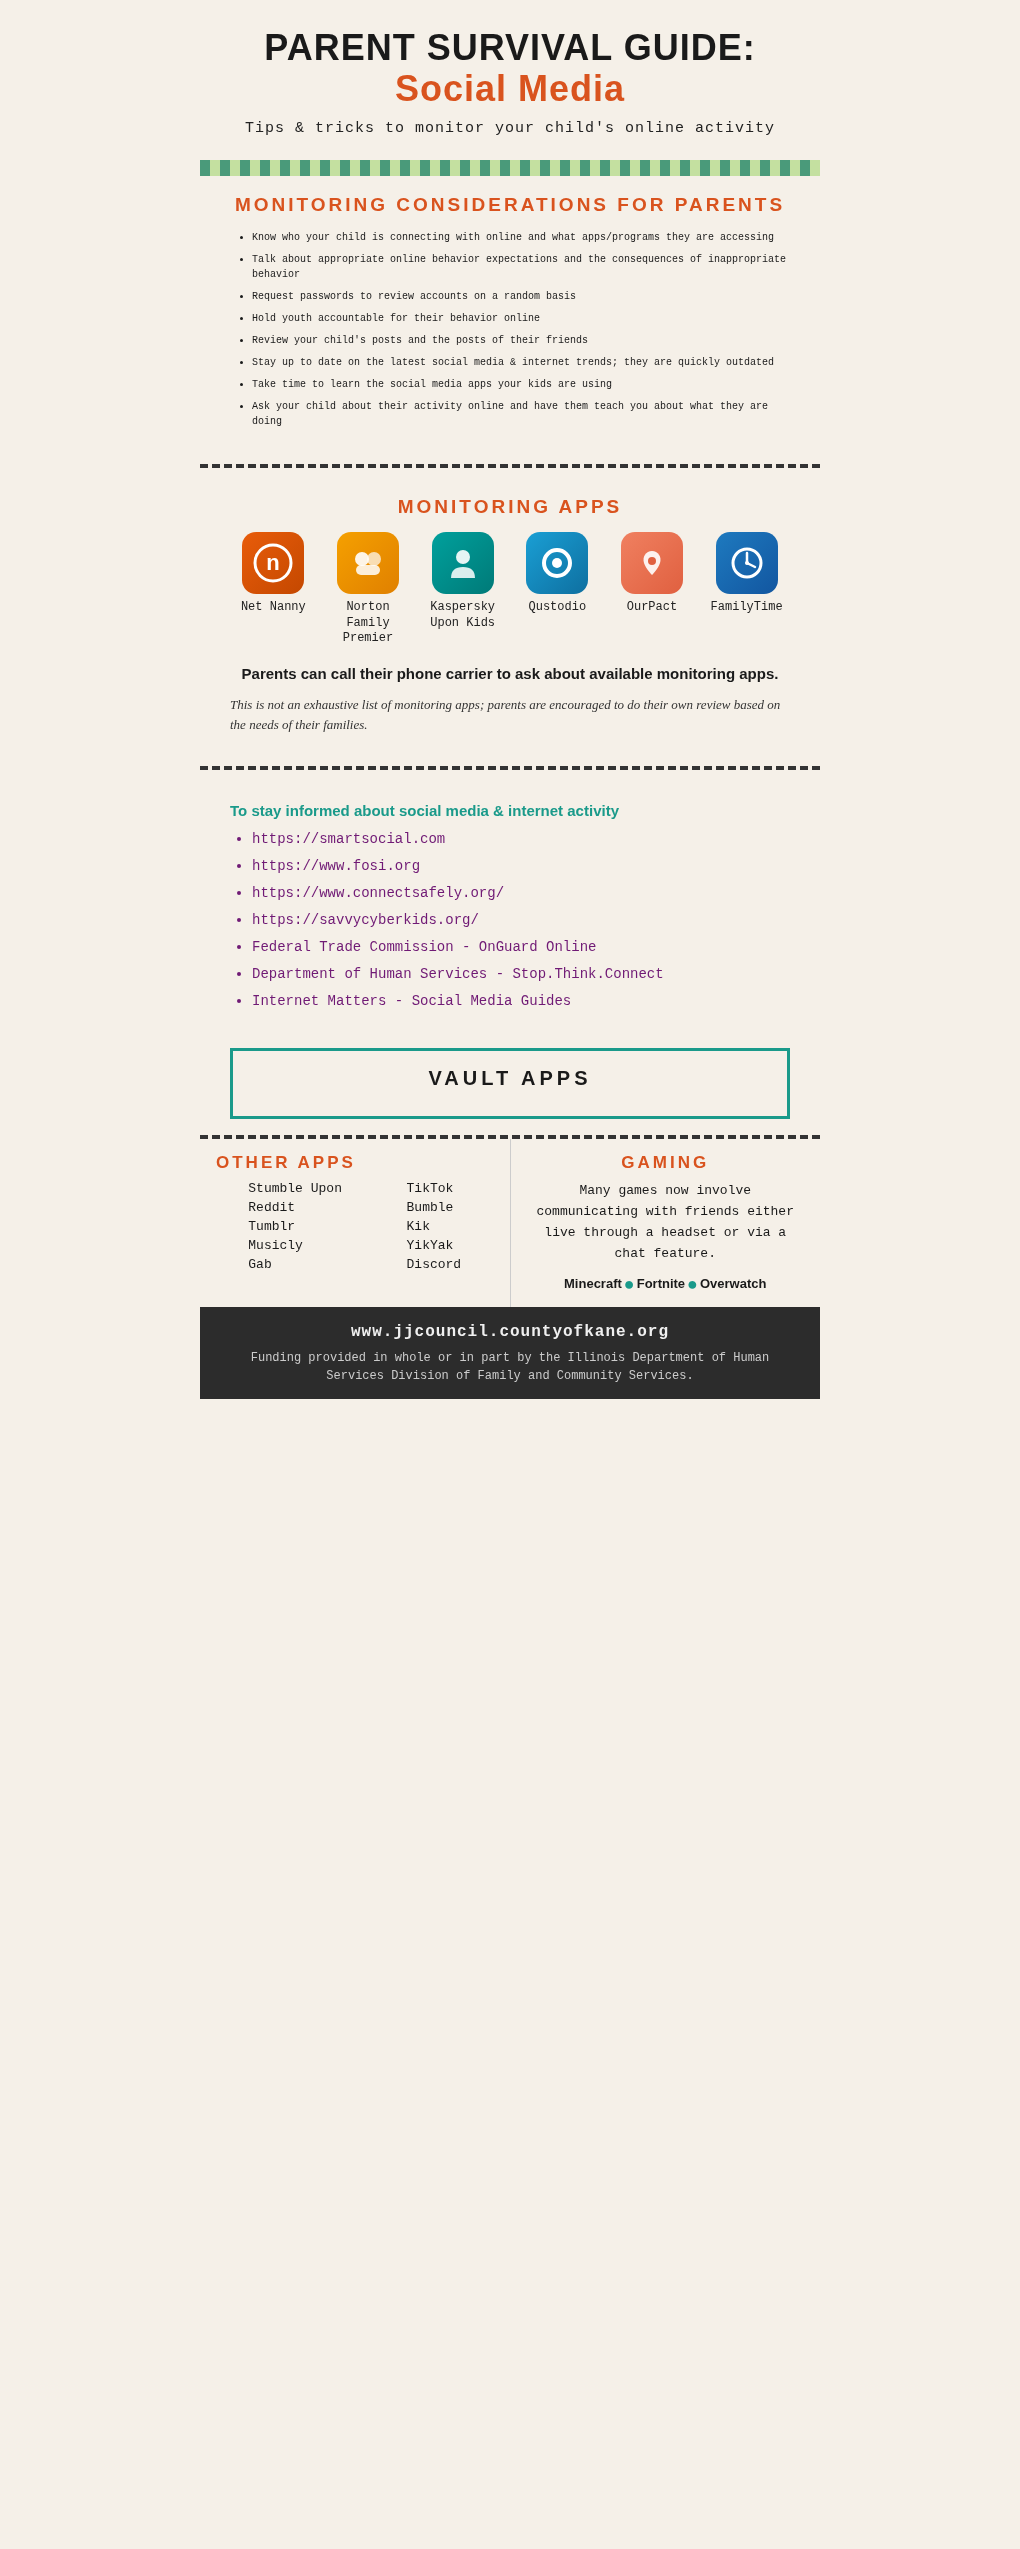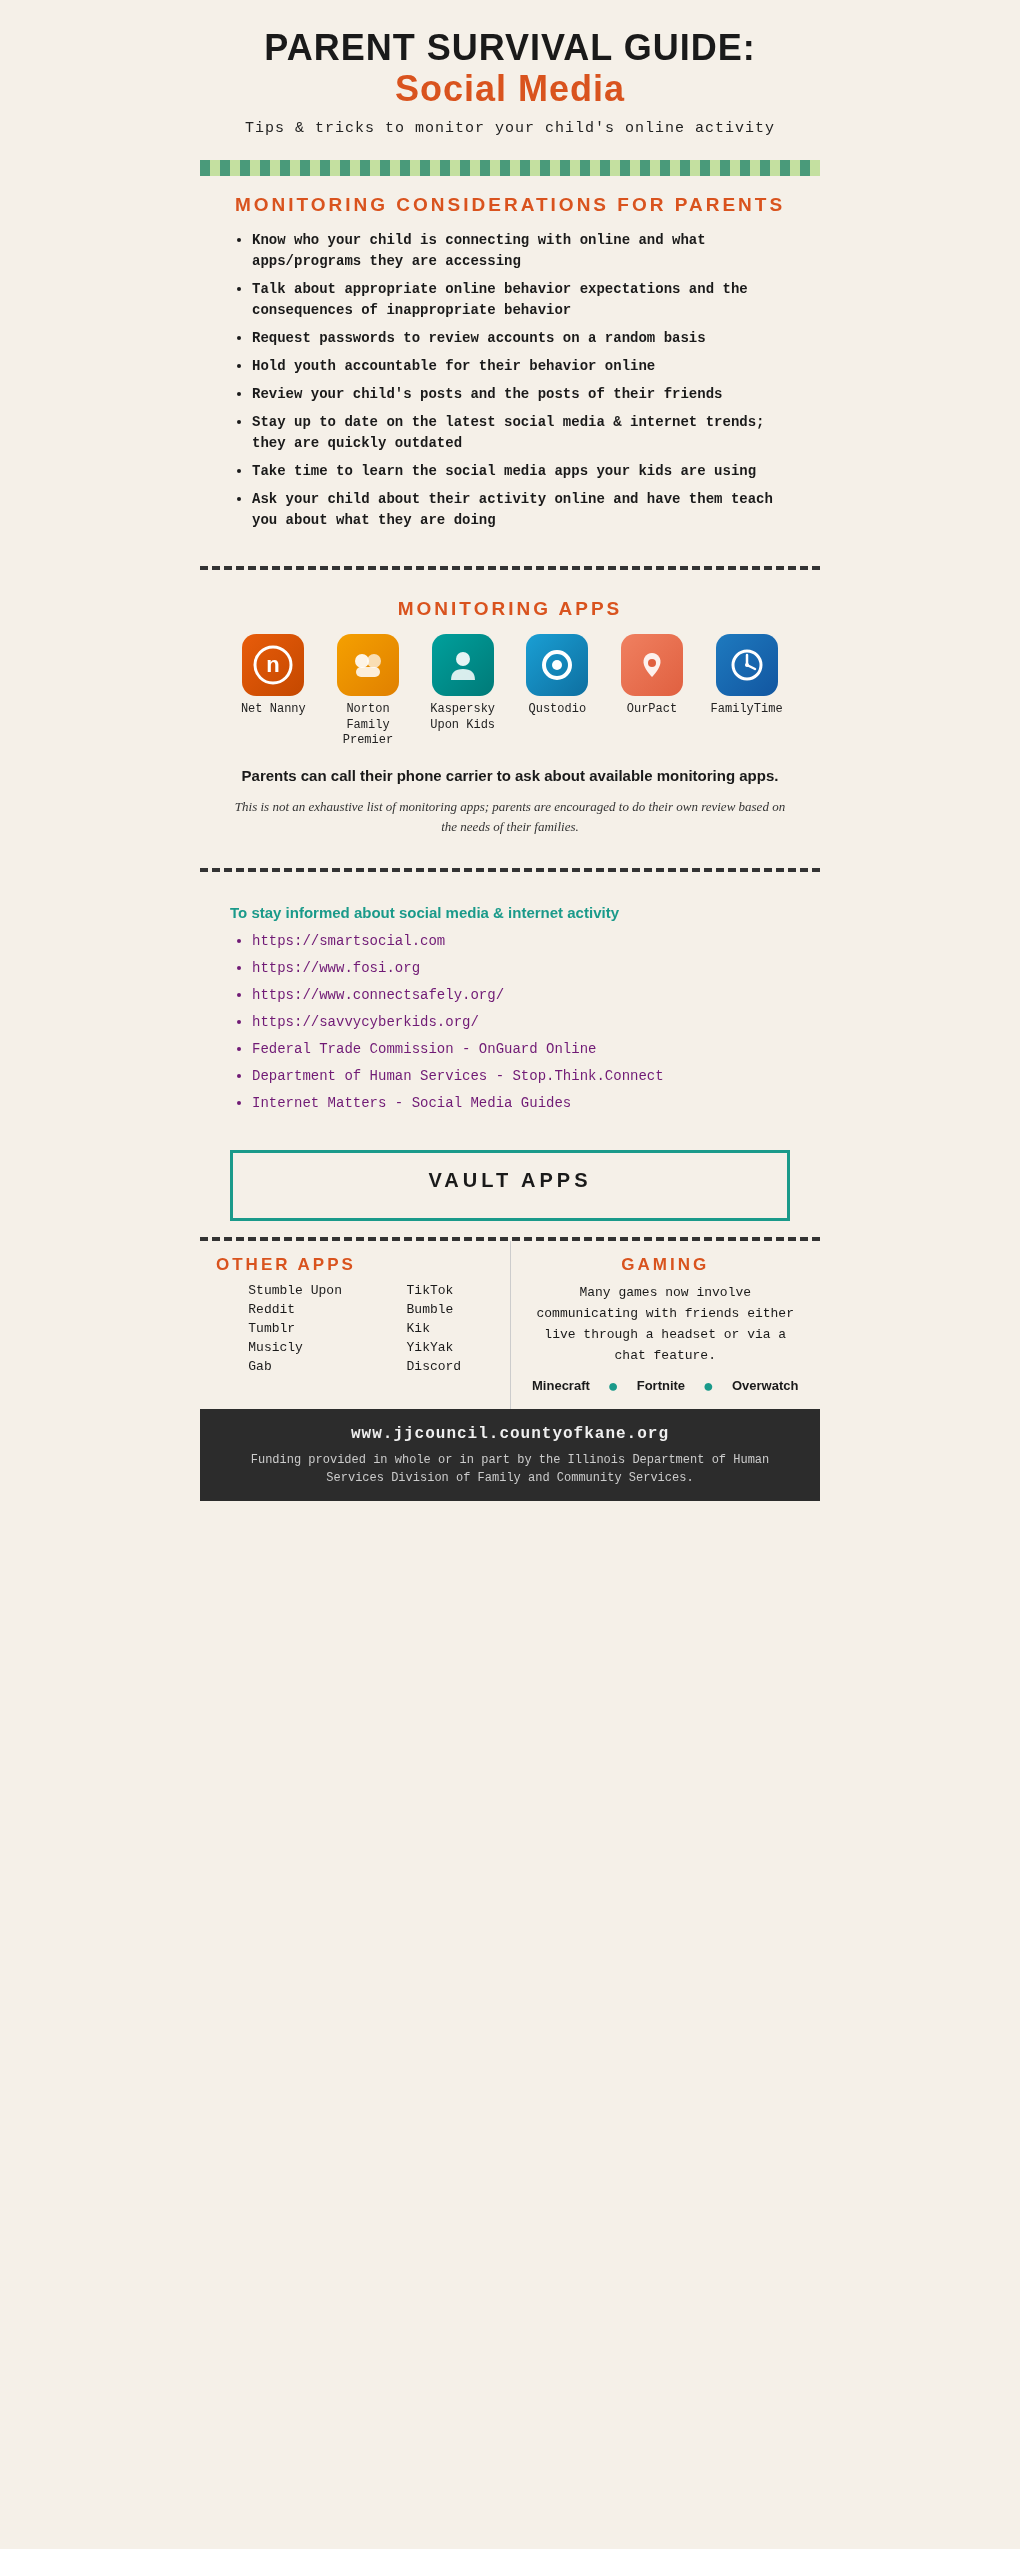--- a/index.html
+++ b/index.html
@@ -79,24 +79,23 @@
       text-transform: uppercase;
       margin-bottom: 14px;
     }
     .bullet-list {
       list-style: disc;
       padding-left: 22px;
       color: #1a1a1a;
     }
     .bullet-list li {
       font-family: 'Courier New', monospace;
-      font-size: 14px;
+      font-size: 10px;
       margin-bottom: 7px;
       line-height: 1.5;
-      font-weight: bold;
     }
 
     
     .apps-section {
       background: #f5f0e8;
       padding: 10px 30px 14px;
     }
     .apps-grid {
       display: flex;
       justify-content: space-around;
@@ -151,21 +150,20 @@
       font-weight: bold;
       text-align: center;
       color: #1a1a1a;
       margin-top: 16px;
       line-height: 1.5;
     }
     .apps-note {
       font-family: Georgia, serif;
       font-style: italic;
       font-size: 13px;
-      text-align: center;
       color: #333;
       margin-top: 10px;
       line-height: 1.5;
     }
 
     
     .resources-section {
       background: #f5f0e8;
       padding: 10px 30px 14px;
     }
@@ -260,21 +258,21 @@
       margin-bottom: 10px;
     }
     .gaming-games {
       font-family: Arial, sans-serif;
       font-size: 13px;
       font-weight: bold;
       color: #1a1a1a;
       display: flex;
       align-items: center;
       justify-content: center;
-      gap: 18px;
+      gap: 2px;
       flex-wrap: wrap;
     }
     .bullet-dot {
       color: #1a9a8a;
       font-size: 18px;
       line-height: 1;
     }
 
     
     .footer {

